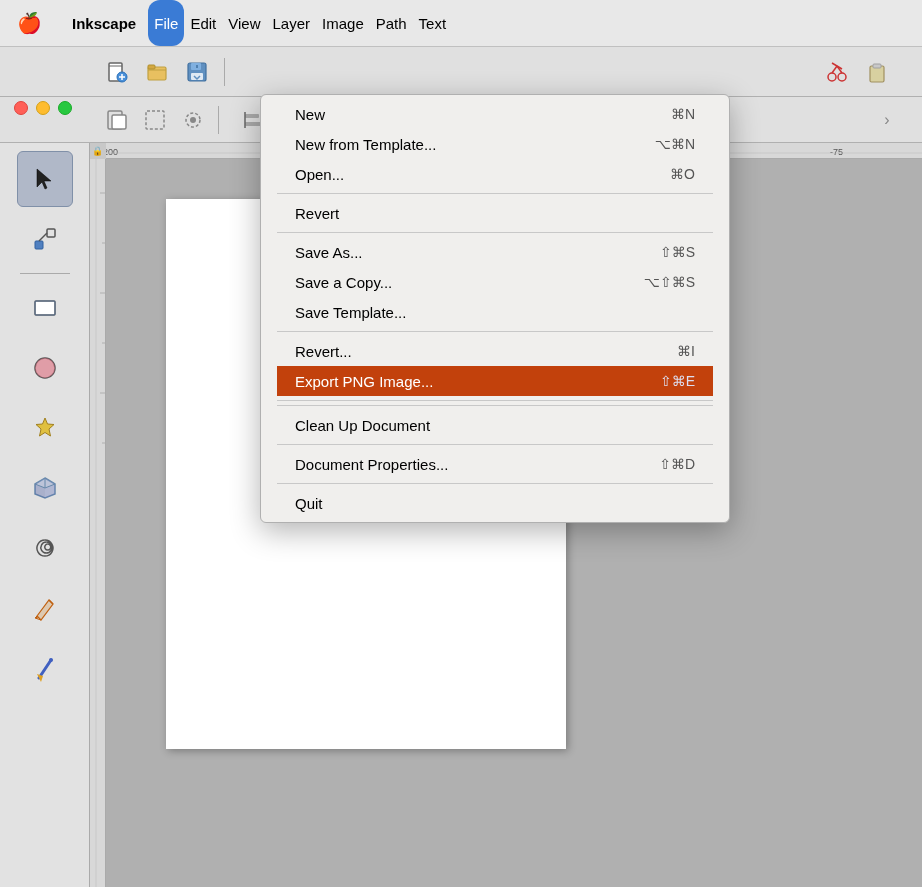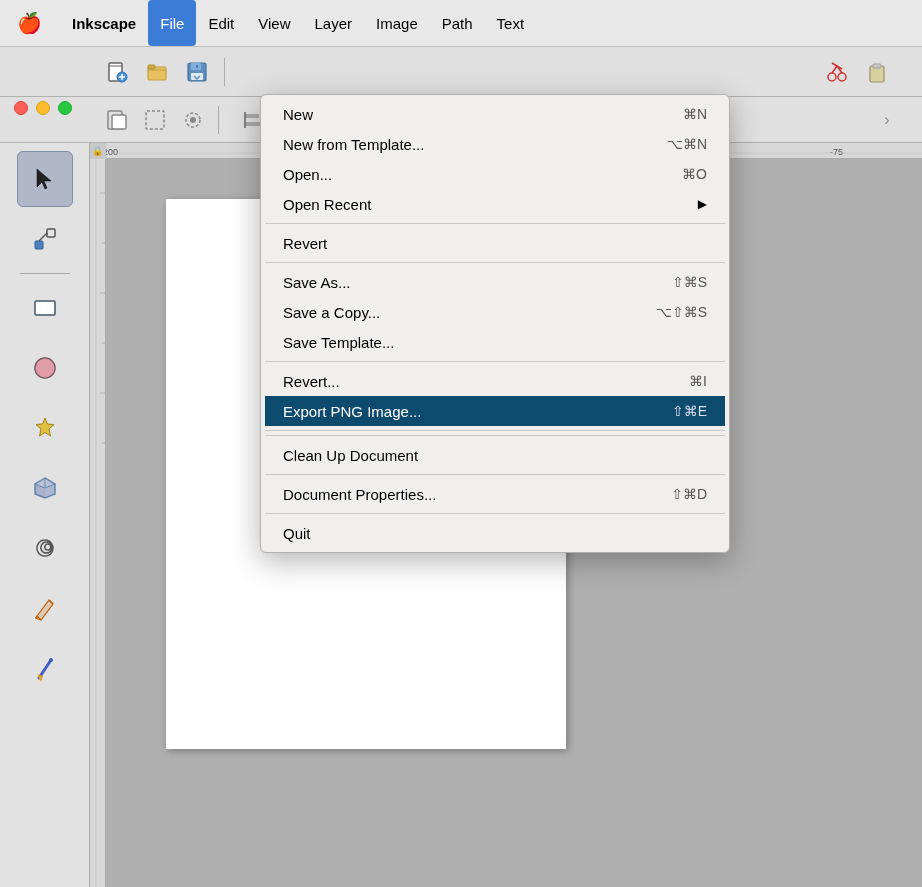--- a/index.html
+++ b/index.html
@@ -31,24 +31,24 @@
     }
     .apple-logo {
       font-size: 20px;
     }
     .menubar-appname {
       font-weight: bold;
       font-size: 15px;
       padding: 0 12px;
     }
     .menubar-item {
-      padding: 4px 12px;
+      padding: 4px 6px;
       font-size: 15px;
       cursor: pointer;
-      border-radius: 4px;
+      border-radius: 12px;
       height: 100%;
       display: flex;
       align-items: center;
     }
     .menubar-item.active {
       background: #3a7bd5;
       color: white;
     }
 
     
@@ -199,33 +199,33 @@
     }
     .dropdown-menu {
       position: absolute;
       top: 47px;
       left: 260px;
       width: 470px;
       background: #f0efed;
       border: 1px solid #b0b0b0;
       border-radius: 6px;
       box-shadow: 0 8px 30px rgba(0,0,0,0.3);
-      padding: 4px 4px;
+      padding: 4px 16px;
       pointer-events: all;
     }
     .menu-item {
       display: flex;
       align-items: center;
       padding: 6px 18px;
       font-size: 15px;
       cursor: pointer;
       position: relative;
       min-height: 30px;
     }
-    .menu-item.highlighted { background: #0c4a6e; color: white; }
+    .menu-item.highlighted { background: #c2410c; color: white; }
     .menu-item .shortcut {
       margin-left: auto;
       font-size: 14px;
       color: #555;
       display: flex;
       align-items: center;
       gap: 2px;
     }
     .menu-item.highlighted .shortcut { color: #dde; }
     .menu-item .arrow { margin-left: auto; font-size: 12px; }
@@ -482,24 +482,20 @@
           <span class="shortcut shortcut-sym">⌘N</span>
         </div>
         <div class="menu-item">
           <span>New from Template...</span>
           <span class="shortcut shortcut-sym">⌥⌘N</span>
         </div>
         <div class="menu-item">
           <span>Open...</span>
           <span class="shortcut shortcut-sym">⌘O</span>
         </div>
-        <div class="menu-item">
-          <span>Open Recent</span>
-          <span class="arrow">▶</span>
-        </div>
         <div class="menu-separator"></div>
         <div class="menu-item">
           <span>Revert</span>
         </div>
         <div class="menu-separator"></div>
         <div class="menu-item">
           <span>Save As...</span>
           <span class="shortcut shortcut-sym">⇧⌘S</span>
         </div>
         <div class="menu-item">

